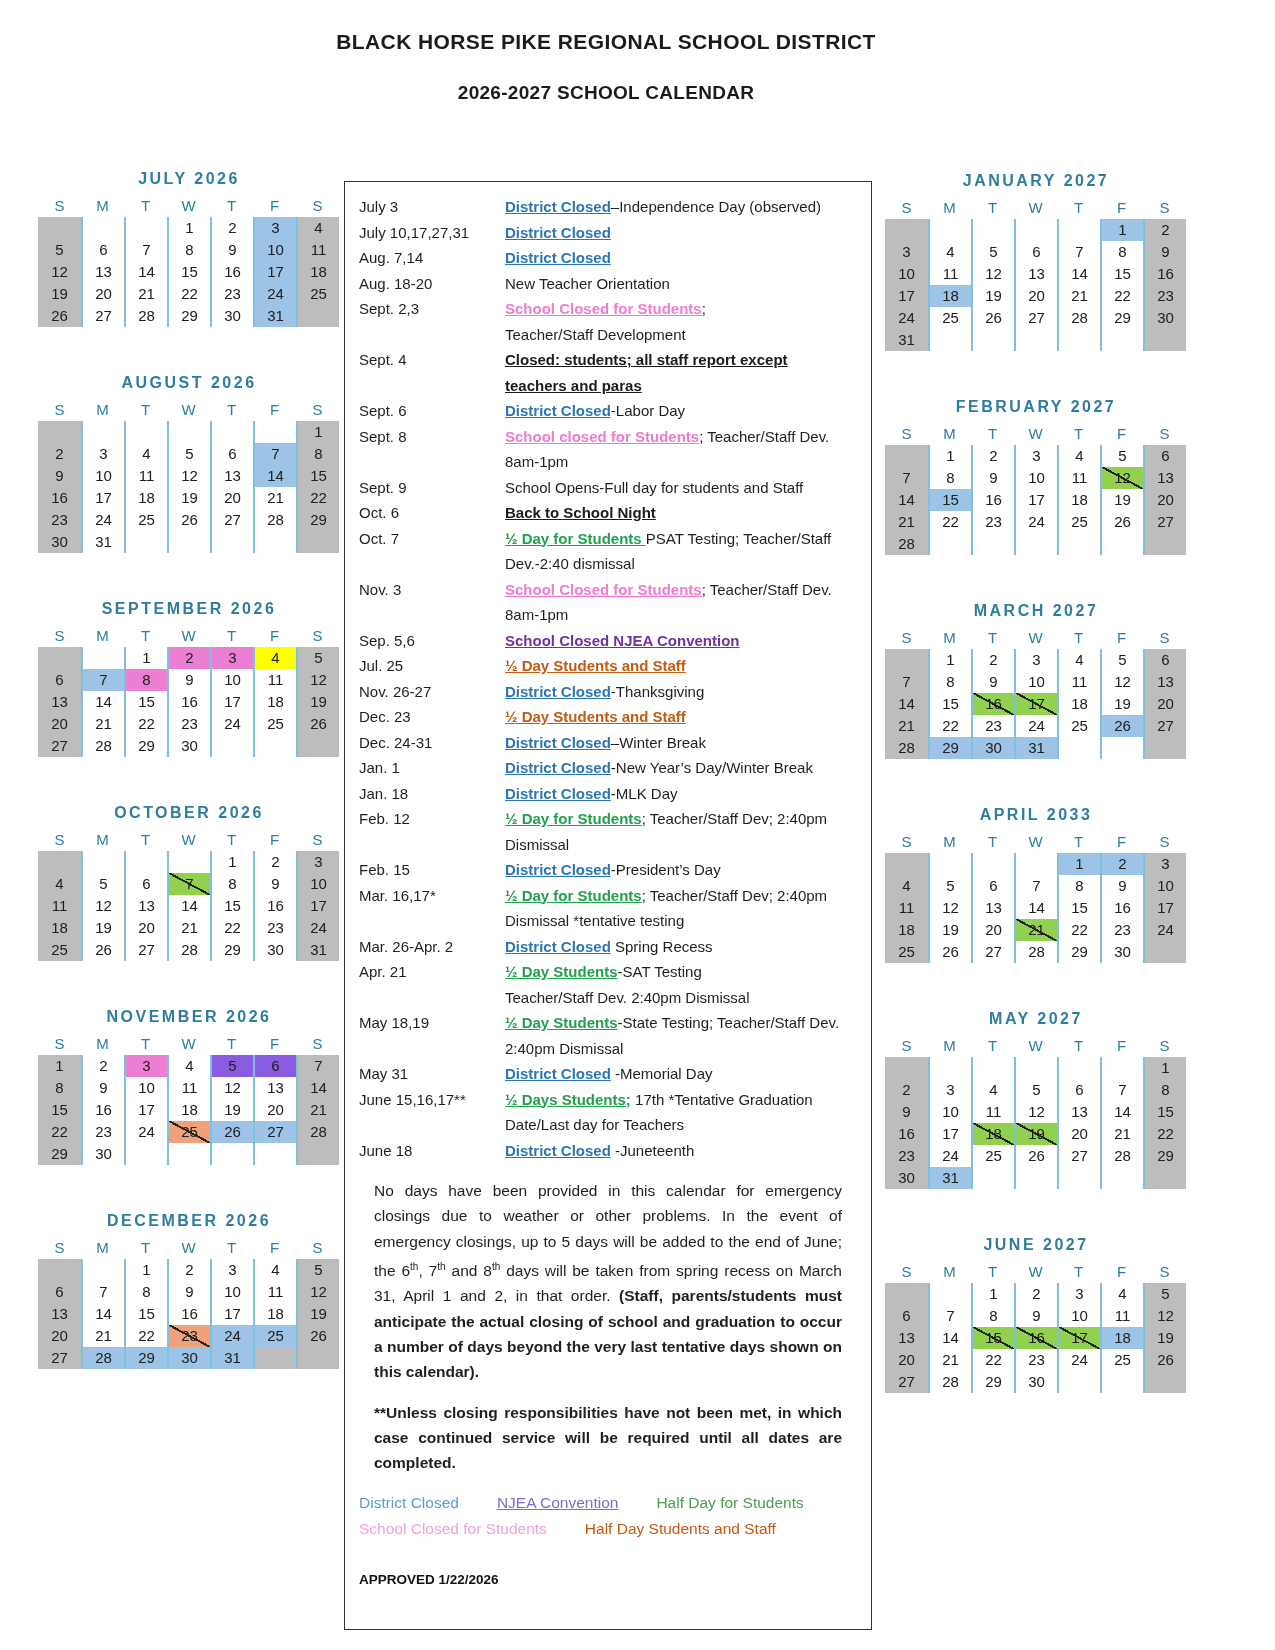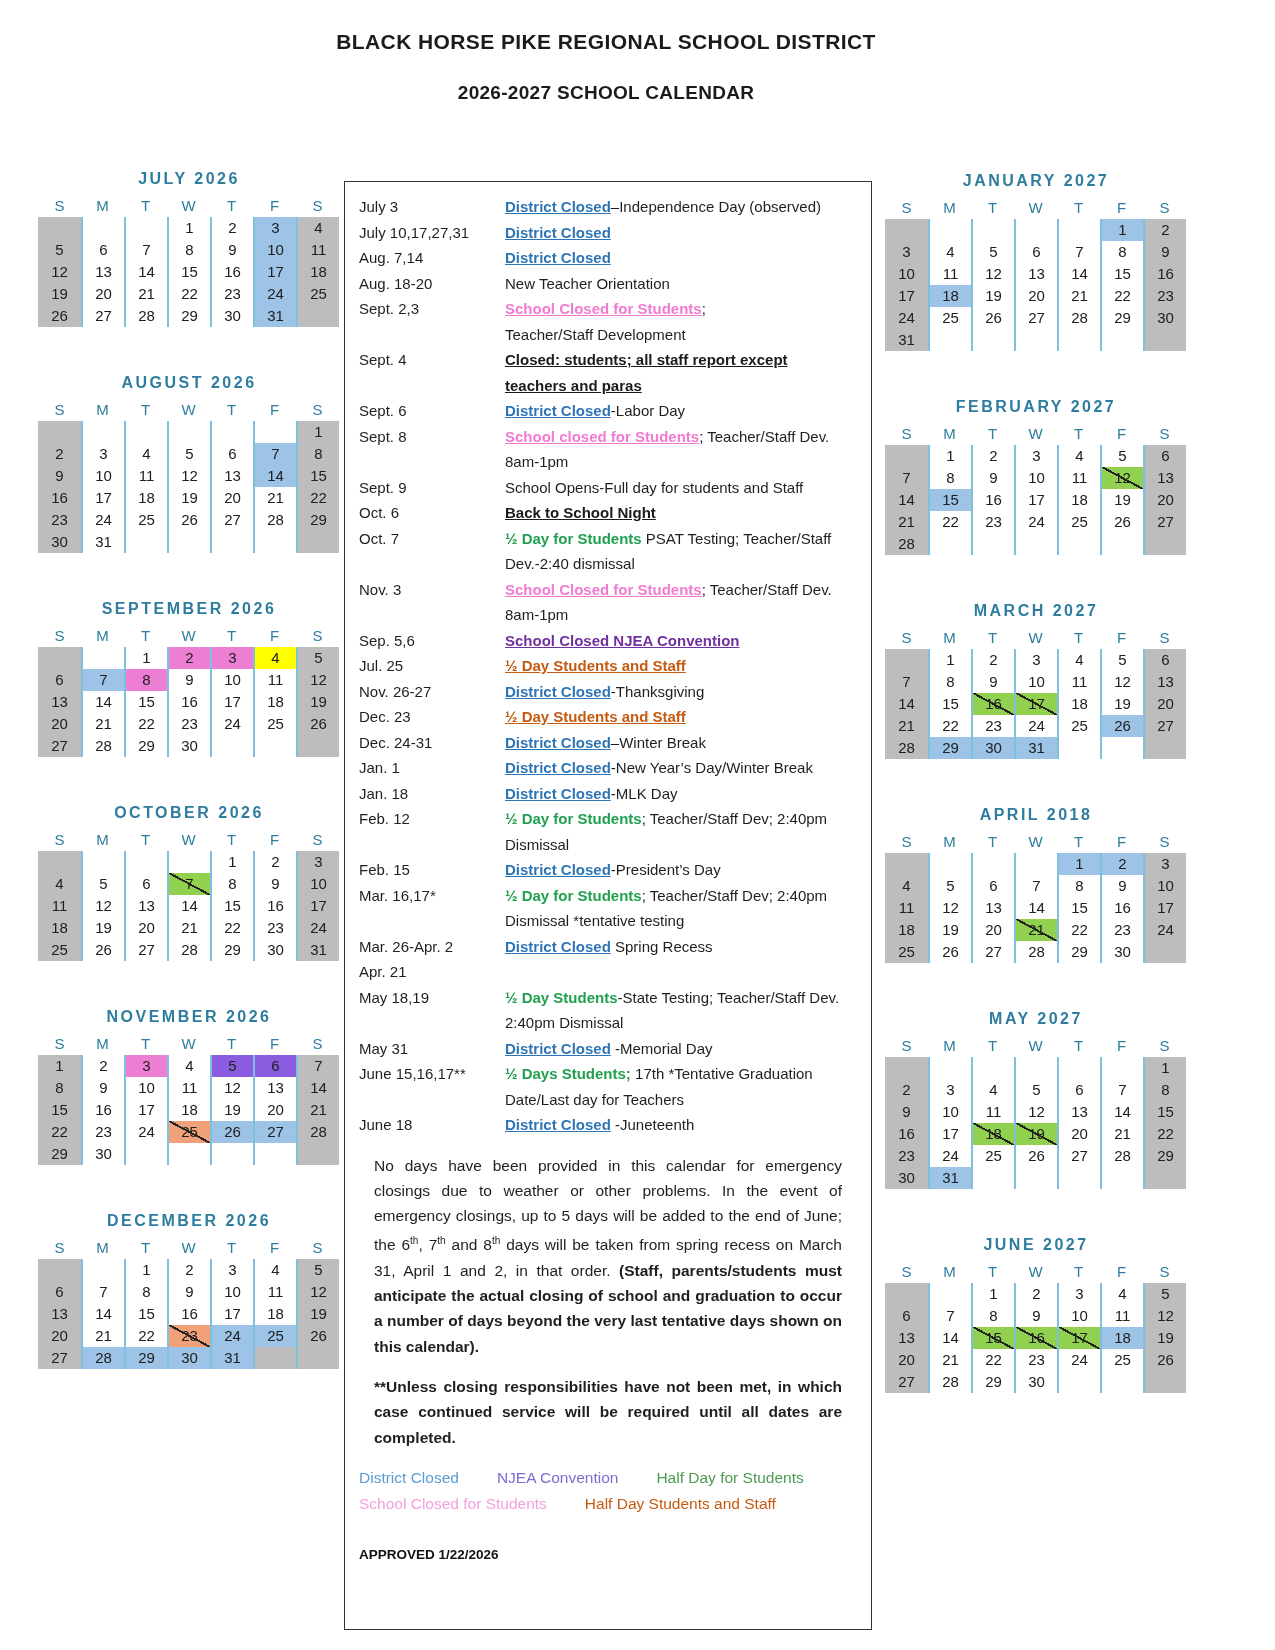--- a/index.html
+++ b/index.html
@@ -39,21 +39,21 @@
     position:absolute;left:344px;top:181px;width:528px;height:1449px;
     border:1px solid #333;box-sizing:border-box;
     padding:12px 14px 0 14px;overflow:hidden;
   }
   .evrow{display:flex;font-size:15px;line-height:25.5px;}
   .evdate{width:146px;flex:none;}
   .evdesc{flex:1;}
   .evline{white-space:nowrap;}
   .s-dc  {color:var(--district-closed-text);font-weight:bold;text-decoration:underline;}
   .s-scs {color:var(--school-closed-students-text);font-weight:bold;text-decoration:underline;}
-  .s-hds {color:var(--half-day-students-text);font-weight:bold;}
+  .s-hds {color:var(--half-day-students-text);font-weight:bold;text-decoration:underline;}
   .s-hdss{color:var(--half-day-students-staff-text);font-weight:bold;text-decoration:underline;}
   .s-njea{color:var(--njea-text);font-weight:bold;text-decoration:underline;}
   .s-bu  {color:#1b1b1b;font-weight:bold;text-decoration:underline;}
   .s-b   {font-weight:bold;}
   .s-sup {font-size:10px;vertical-align:super;}
   .notes{font-size:15.5px;line-height:25.3px;text-align:justify;margin:15px;}
   .notes.second{margin-top:0;}
   .legend{font-size:15.5px;line-height:26px;margin-top:2px;}
   .legend .li{display:inline-block;margin-right:38px;}
   .approved{font-size:13.5px;margin-top:30px;color:#111;font-weight:bold;}
@@ -562,20 +562,24 @@
         </div>
       </div>
       <div class="evrow">
         <div class="evdate">Mar. 26-Apr. 2</div>
         <div class="evdesc">
           <div class="evline"><span class="s-dc">District Closed</span><span class=""> Spring Recess</span></div>
         </div>
       </div>
       <div class="evrow">
         <div class="evdate">Apr. 21</div>
+        <div class="evdesc">
+          <div class="evline"><span class="s-hds">½ Day Students</span><span class="">-SAT Testing</span></div>
+          <div class="evline"><span class="">Teacher/Staff Dev. 2:40pm Dismissal</span></div>
+        </div>
       </div>
       <div class="evrow">
         <div class="evdate">May 18,19</div>
         <div class="evdesc">
           <div class="evline"><span class="s-hds">½ Day Students</span><span class="">-State Testing; Teacher/Staff Dev.</span></div>
           <div class="evline"><span class="">2:40pm Dismissal</span></div>
         </div>
       </div>
       <div class="evrow">
         <div class="evdate">May 31</div>
@@ -593,21 +597,21 @@
       <div class="evrow">
         <div class="evdate">June 18</div>
         <div class="evdesc">
           <div class="evline"><span class="s-dc">District Closed</span><span class=""> -Juneteenth</span></div>
         </div>
       </div>
     </div>
   <p class="notes" id="notes1"><span class="">No days have been provided in this calendar for emergency closings due to weather or other problems.  In the event of emergency closings, up to 5 days will be added to the end of June; the 6</span><span class="s-sup">th</span><span class="">, 7</span><span class="s-sup">th</span><span class=""> and 8</span><span class="s-sup">th</span><span class=""> days will be taken from spring recess on March 31, April 1 and 2, in that order.  </span><span class="s-b">(Staff, parents/students must anticipate the actual closing of school and graduation to occur a number of days beyond the very last tentative days shown on this calendar).</span></p>
   <p class="notes second" id="notes2"><span class="s-b">**Unless closing responsibilities have not been met, in which case continued service will be required until all dates are completed.</span></p>
   <div class="legend" id="legend">
-      <div><span class="li" style="color: rgb(91, 155, 213);">District Closed</span><span class="li" style="color: rgb(126, 107, 206);">NJEA Convention</span><span class="li" style="color: rgb(78, 154, 81);">Half Day for Students</span></div>
+      <div><span class="li" style="color: rgb(91, 155, 213);">District Closed</span><span class="li" style="color: rgb(126, 107, 206); text-decoration: underline;">NJEA Convention</span><span class="li" style="color: rgb(78, 154, 81);">Half Day for Students</span></div>
       <div><span class="li" style="color: rgb(242, 160, 221);">School Closed for Students</span><span class="li" style="color: rgb(197, 90, 17);">Half Day Students and Staff</span></div>
     </div>
   <div class="approved">APPROVED 1/22/2026</div>
 </div>
 
 <div class="colR" id="colR">
     <div class="month">
       <div class="mtitle">JANUARY 2027</div>
       <div class="mhead">
         <span>S</span>
@@ -781,21 +785,21 @@
         <div class="mcell" style="background-color: rgb(189, 189, 189);">28</div>
         <div class="mcell" style="background-color: rgb(157, 195, 230);">29</div>
         <div class="mcell" style="background-color: rgb(157, 195, 230);">30</div>
         <div class="mcell" style="background-color: rgb(157, 195, 230);">31</div>
         <div class="mcell"></div>
         <div class="mcell"></div>
         <div class="mcell" style="background-color: rgb(189, 189, 189);"></div>
       </div>
     </div>
     <div class="month">
-      <div class="mtitle">APRIL 2018</div>
+      <div class="mtitle">APRIL 2033</div>
       <div class="mhead">
         <span>S</span>
         <span>M</span>
         <span>T</span>
         <span>W</span>
         <span>T</span>
         <span>F</span>
         <span>S</span>
       </div>
       <div class="mrow">

